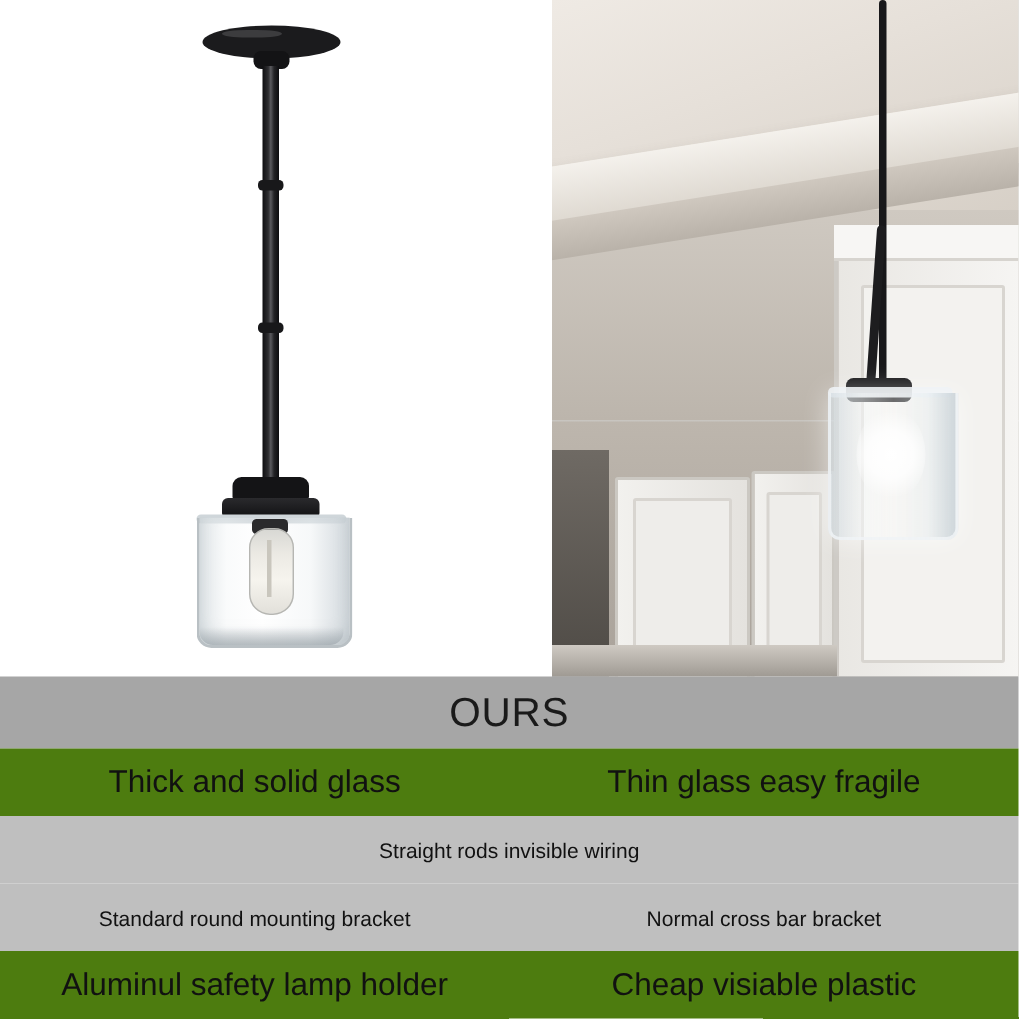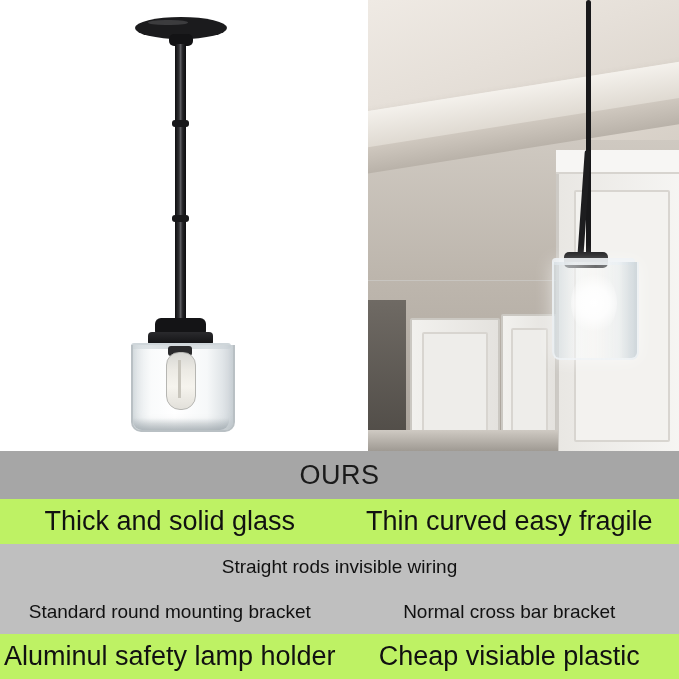--- a/index.html
+++ b/index.html
@@ -276,27 +276,27 @@
   }
   .row-head .t-cell {
     height: 48px;
     background: #a6a6a6;
     font-size: 27px;
     letter-spacing: .5px;
     color: #1a1a1a;
   }
   .row-light .t-cell {
     height: 45px;
-    background: #bef264;
-    font-size: 27px;
+    background: #4d7c0f;
+    font-size: 21px;
   }
   .row-grey .t-cell {
     height: 45px;
     background: #bfbfbf;
-    font-size: 19px;
+    font-size: 14px;
   }
 </style>
 </head>
 <body>
 
 <div id="page">
 
   <div class="images">
 
     <div class="img-left">
@@ -345,21 +345,21 @@
   </div>
 
   <div class="table">
 
     <div class="t-row row-head">
       <div class="t-cell">OURS</div>
     </div>
 
     <div class="t-row row-light">
       <div class="t-cell">Thick and solid glass</div>
-      <div class="t-cell">Thin curved easy fragile</div>
+      <div class="t-cell">Thin glass easy fragile</div>
     </div>
 
     <div class="t-row row-grey">
       <div class="t-cell">Straight rods invisible wiring</div>
     </div>
 
     <div class="t-row row-grey">
       <div class="t-cell">Standard round mounting bracket</div>
       <div class="t-cell">Normal cross bar bracket</div>
     </div>

